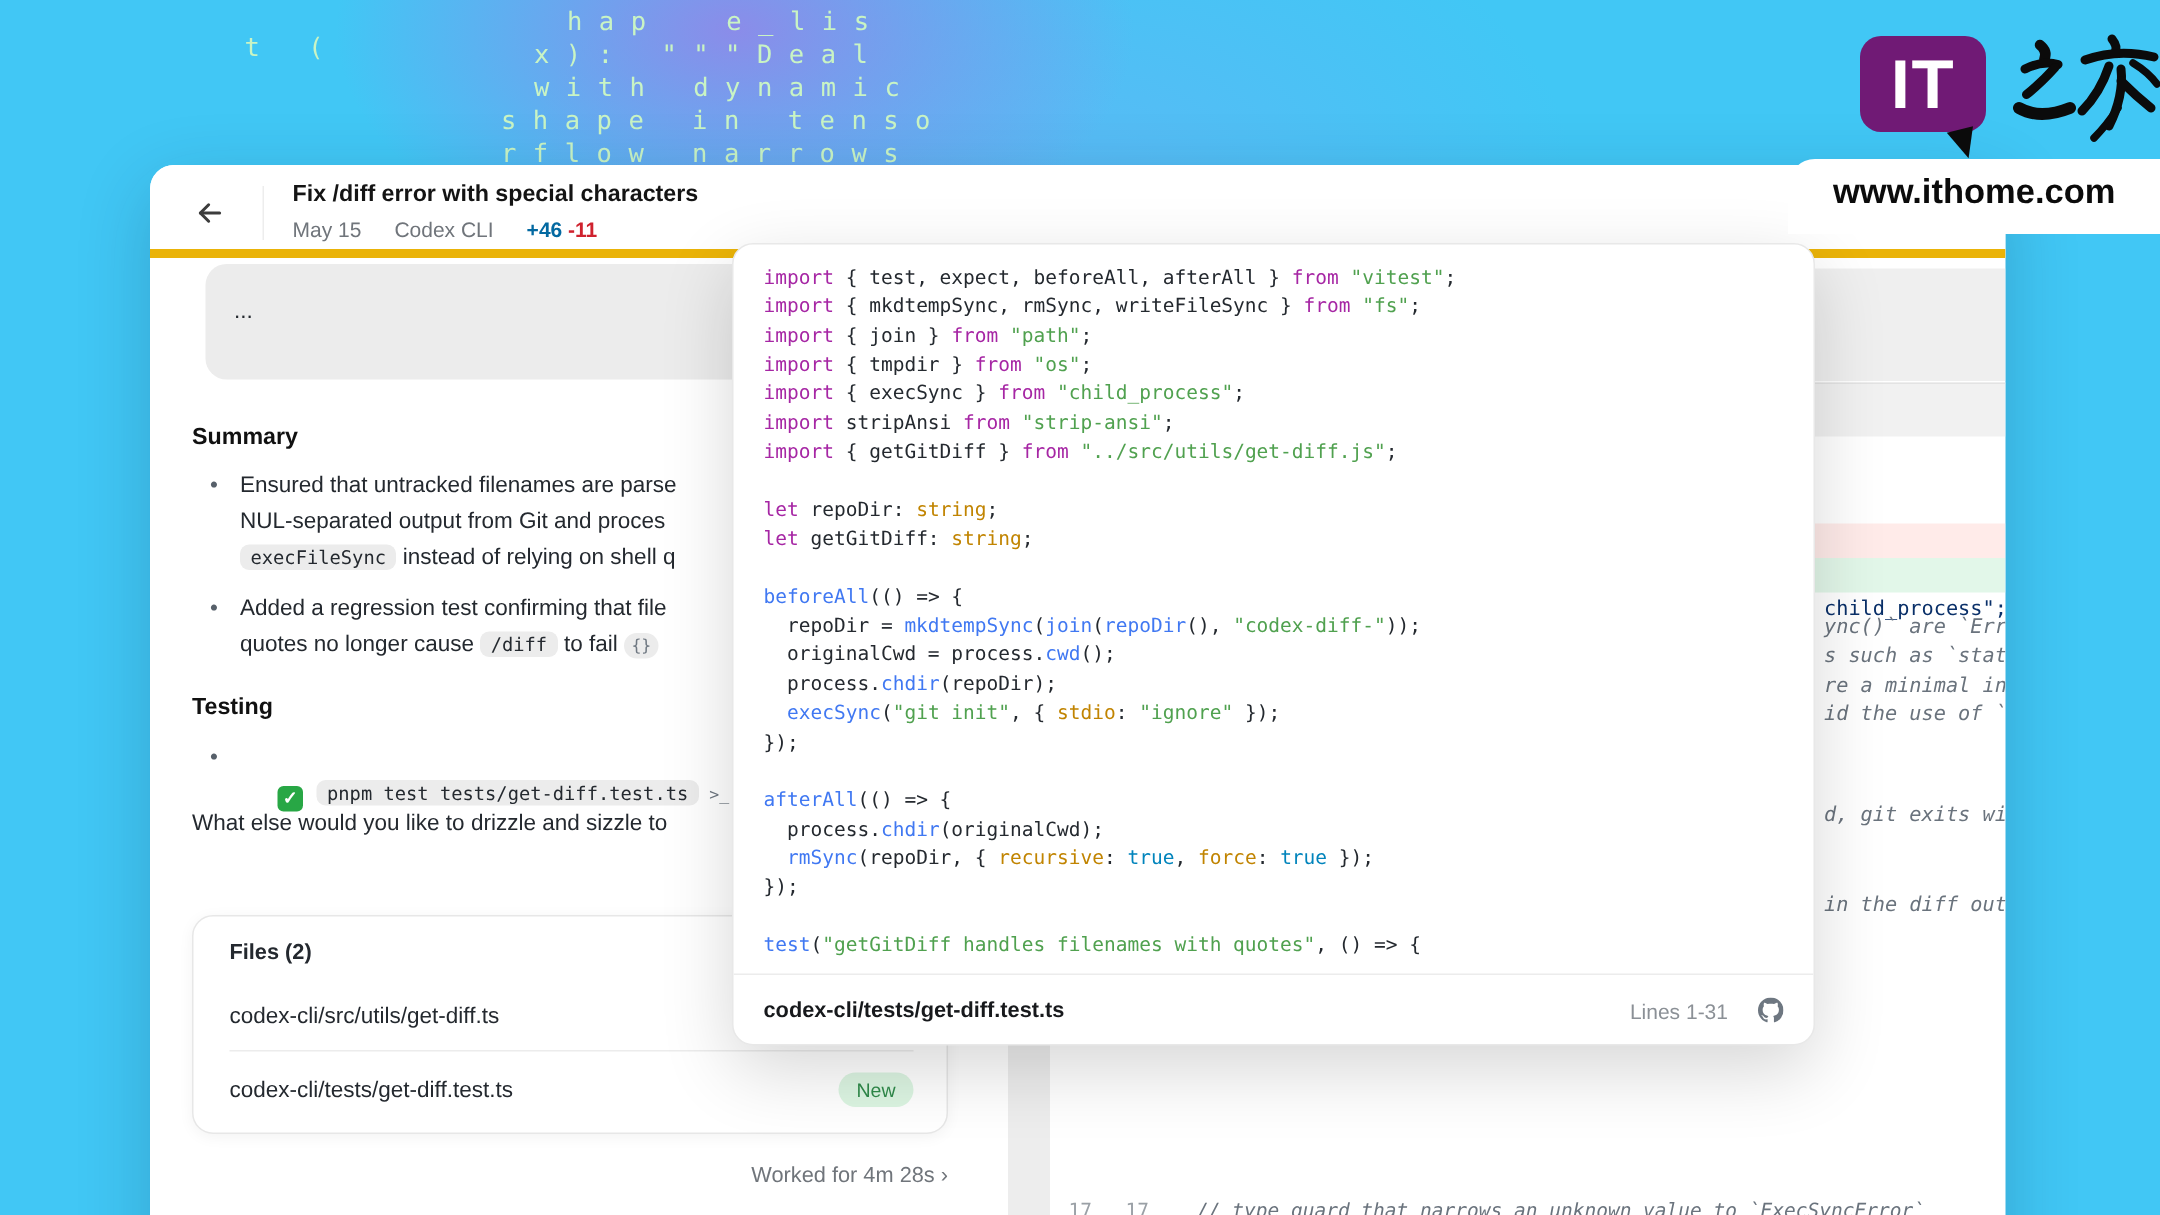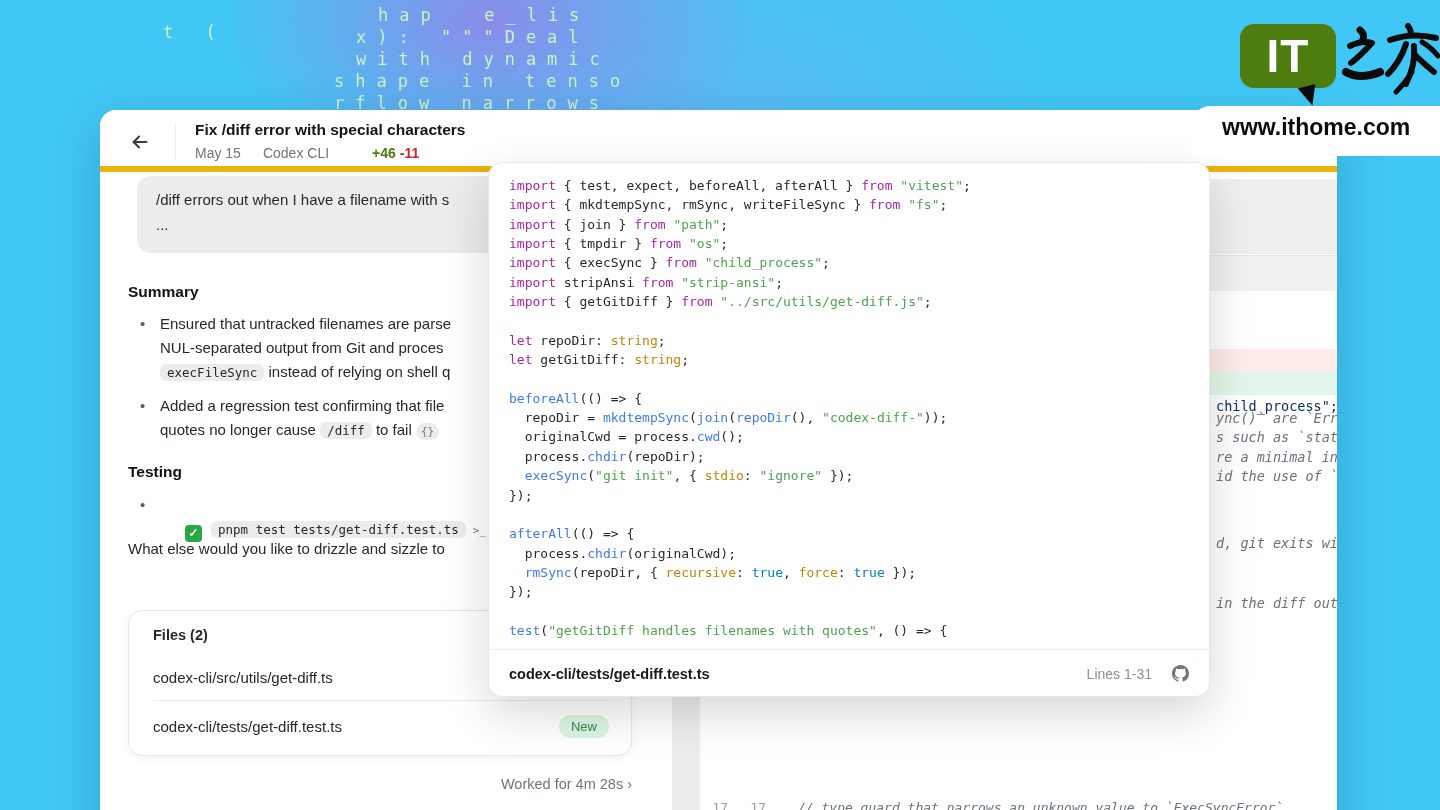--- a/index.html
+++ b/index.html
@@ -8,41 +8,41 @@
          background:
            radial-gradient(380px 230px at 490px 20px, rgba(146,134,232,.9), rgba(146,134,232,0) 70%),
            radial-gradient(500px 300px at 700px 120px, rgba(120,170,245,.45), rgba(120,170,245,0) 70%),
            #41c7f5; }
 
   
   .bg-line { position:absolute; font-family:"DejaVu Sans Mono", monospace; font-size:17px;
              letter-spacing:11px; color:#c9f4c4; white-space:pre; z-index:0; }
 
   
-  .wm-bubble { position:absolute; left:1240px; top:24px; width:96px; height:64px; background:#4d7c0f;
+  .wm-bubble { position:absolute; left:1240px; top:24px; width:84px; height:64px; background:#701a75;
                border-radius:14px; z-index:9; display:flex; align-items:center; justify-content:center; }
   .wm-bubble .it { color:#fff; font-size:46px; font-weight:900; letter-spacing:1px; line-height:1; }
   .wm-tail { position:absolute; left:1300px; top:86px; width:0; height:0; z-index:9;
              border-left:10px solid transparent; border-right:8px solid transparent;
              border-top:20px solid #0b0b0b; transform:rotate(-14deg); }
   .wm-cn { position:absolute; left:1342px; top:20px; z-index:9; }
   .wm-band { position:absolute; left:1192px; top:106px; width:248px; height:50px; background:#fff;
              border-radius:18px 0 0 0; z-index:9; }
   .wm-url { position:absolute; left:1222px; top:114px; z-index:10; font-size:23px; font-weight:800; color:#0b0b0b; }
 
   
   .card { position:absolute; left:100px; top:110px; width:1237px; height:760px; background:#fff;
           border-radius:16px; box-shadow:0 14px 50px rgba(0,30,60,.20); z-index:1; overflow:hidden; }
   .hdr { position:absolute; left:0; top:0; width:100%; height:62px; background:#fff; border-bottom:6px solid #eab308; }
   .back { position:absolute; left:24px; top:16px; width:32px; height:32px; display:flex; align-items:center;
           justify-content:center; color:#3c3c3c; cursor:pointer; }
   .hdr-vdiv { position:absolute; left:75px; top:14px; width:1px; height:36px; background:#ededed; }
   .title { position:absolute; left:95px; top:11px; font-size:15.5px; font-weight:700; color:#141414; }
   .sub { position:absolute; left:95px; top:35px; font-size:14px; color:#70757b; display:flex; gap:22px; }
-  .add { color:#4d7c0f; font-weight:600;margin-left:21px; } .del { color:#cf222e; font-weight:600; }
+  .add { color:#0369a1; font-weight:600; } .del { color:#cf222e; font-weight:600; }
 
   
   .rpanel { position:absolute; left:572px; top:63px; width:665px; height:697px; overflow:hidden; }
   .gutter-strip { position:absolute; left:0; top:0; width:28px; height:100%; background:#ededed; }
   .band1 { position:absolute; left:0; top:6px; width:100%; height:75px; background:#efefef; }
   .band2 { position:absolute; left:0; top:82px; width:100%; height:36px; background:#f1f1f1; border-top:1px solid #e3e3e3; }
   .dline { position:absolute; left:28px; width:637px; height:23px; font-family:"DejaVu Sans Mono", monospace;
            font-size:13.5px; line-height:23px; white-space:pre; }
   .dline .txt { position:absolute; left:516px; }
   .dl-red { top:176px; background:#ffebe9; color:#24292f; }
@@ -176,21 +176,20 @@
         <div class="frag" style="top: 295px;">id the use of `</div>
         <div class="frag" style="top: 362px; text-align: center;">d, git exits wi</div>
         <div class="frag" style="top: 422px;">in the diff out</div>
       </div>
     <div class="diffrows">
         <div class="drow"><span class="n1">17</span><span class="n2">17</span><span class="code"><span class="tk-c">// type guard that narrows an unknown value to `ExecSyncError`</span></span></div>
       </div>
   </div>
 
   <div class="bubble">
-    <div>/diff errors out when I have a filename with s</div>
     <div class="l2">...</div>
   </div>
 
   <div class="h2" style="left:28px; top:173px;">Summary</div>
 
   <div class="bullet" style="top:202px; width:440px;">
     <span class="dot">•</span>
     <div class="bl"><div><span class="tk-t">Ensured that untracked filenames are parse</span></div><div><span class="tk-t">NUL-separated output from Git and proces</span></div><div><span class="tk-chip">execFileSync</span><span class="tk-t"> instead of relying on shell q</span></div></div>
   </div>
 

